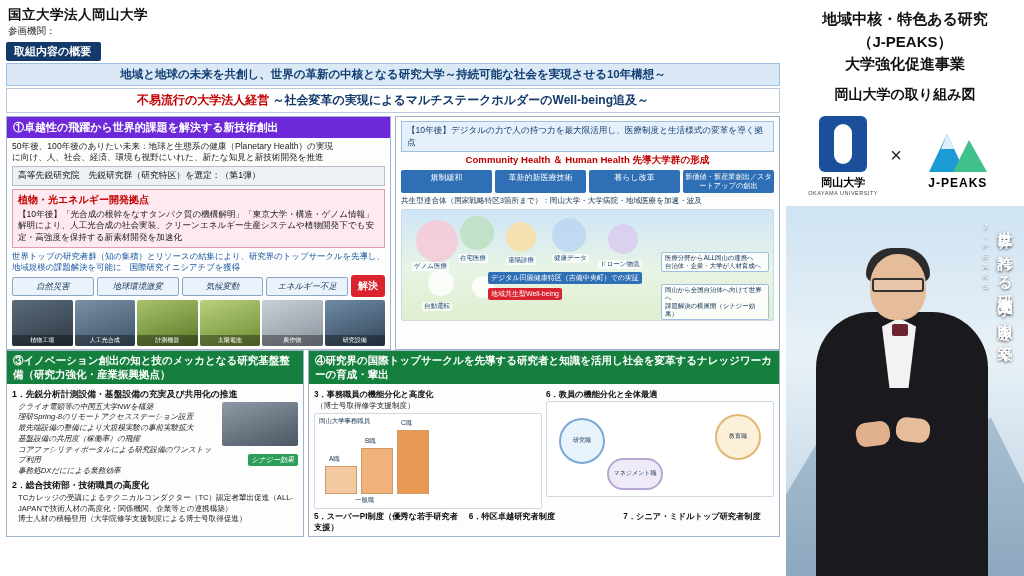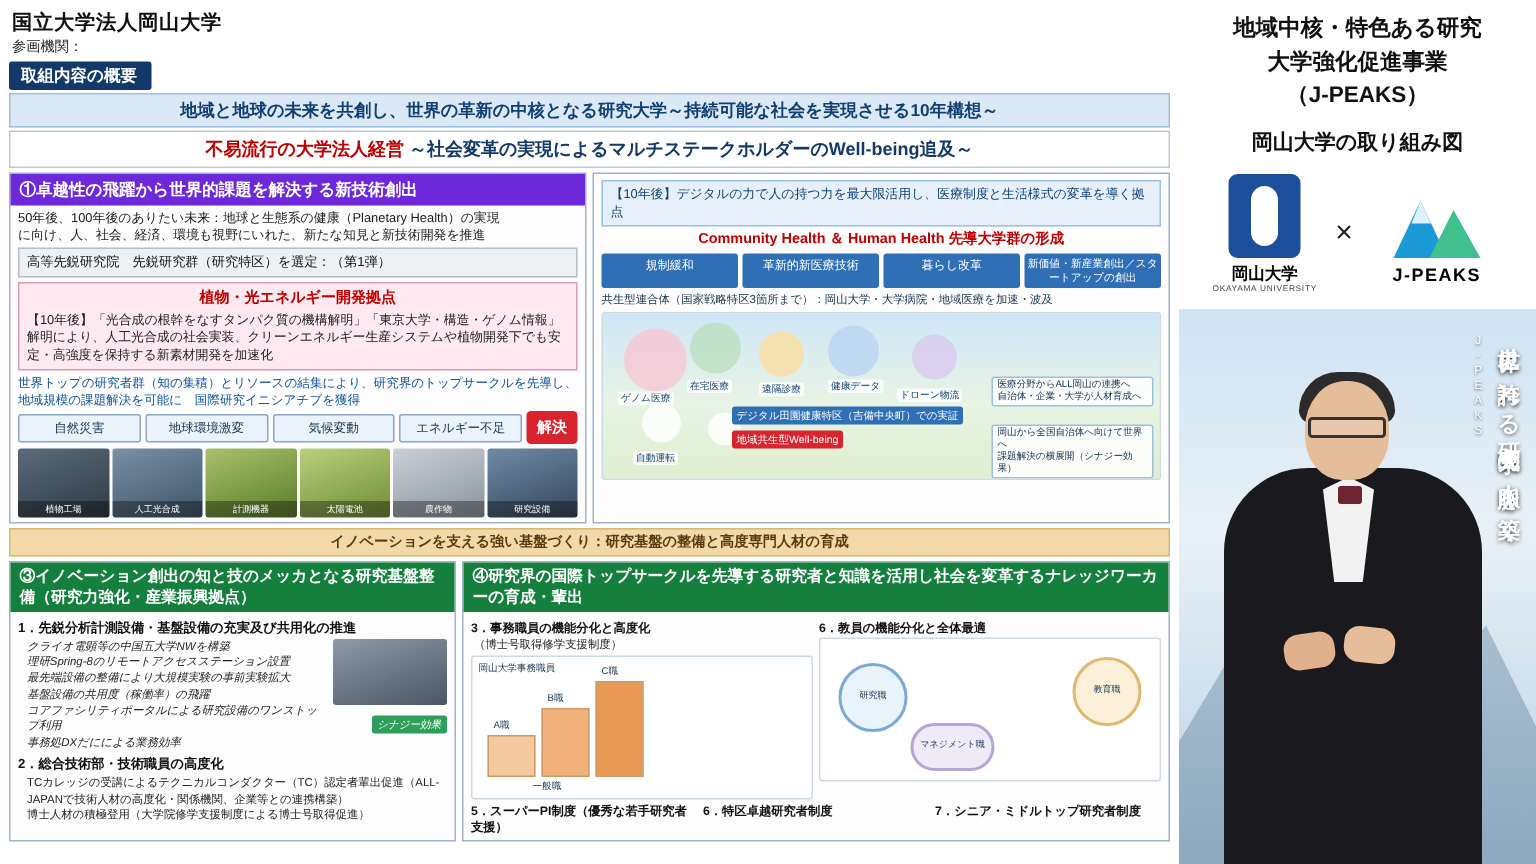--- a/index.html
+++ b/index.html
@@ -81,21 +81,21 @@
     flex:1; background:#2f6fb5; color:#fff; font-size:8px; text-align:center;
     padding:3px 1px; border-radius:2px; line-height:1.2;
   }
   .chip.sm { font-size:7.2px; }
 
   .tagline { font-size:8.4px; color:#1355a0; margin-top:3px; line-height:1.3; }
 
   .keywords { display:flex; gap:3px; margin-top:3px; align-items:center; }
   .kw {
     flex:1; border:1px solid #8aa6c4; background:#eaf2fb; font-size:8.4px;
-    text-align:center; padding:3px 0; border-radius:2px; color:#15324f;
+    text-align:center; padding:3px 0; border-radius:2px; color:#15324f;font-style:italic;
   }
   .solve {
     background:#d9232e; color:#fff; font-size:10px; font-weight:bold;
     padding:4px 7px; border-radius:3px; white-space:nowrap;
   }
 
   .photostrip { display:flex; gap:2px; margin-top:3px; }
   .ph { flex:1; height:46px; border-radius:2px; position:relative; overflow:hidden; }
   .ph span {
     position:absolute; left:0; right:0; bottom:0; font-size:6px; color:#fff;
@@ -277,21 +277,21 @@
 
       <div class="col">
         <div class="col-head">①卓越性の飛躍から世界的課題を解決する新技術創出</div>
         <div class="col-body">
           <div class="tiny">50年後、100年後のありたい未来：地球と生態系の健康（Planetary Health）の実現</div>
           <div class="tiny">に向け、人、社会、経済、環境も視野にいれた、新たな知見と新技術開発を推進</div>
 
           <div class="gray-box">高等先鋭研究院　先鋭研究群（研究特区）を選定：（第1弾）</div>
 
           <div class="pink-box">
-            <div class="redb" style="text-align:center;font-size:10px;margin-bottom:2px;">植物・光エネルギー開発拠点</div>
+            <div class="redb" style="font-size:10px;margin-bottom:2px;">植物・光エネルギー開発拠点</div>
             <div>【10年後】「光合成の根幹をなすタンパク質の機構解明」「東京大学・構造・ゲノム情報」解明により、人工光合成の社会実装、クリーンエネルギー生産システムや植物開発下でも安定・高強度を保持する新素材開発を加速化</div>
           </div>
 
           <div class="tagline">世界トップの研究者群（知の集積）とリソースの結集により、研究界のトップサークルを先導し、地域規模の課題解決を可能に　国際研究イニシアチブを獲得</div>
 
           <div class="keywords">
             <div class="kw">自然災害</div>
             <div class="kw">地球環境激変</div>
             <div class="kw">気候変動</div>
             <div class="kw">エネルギー不足</div>
@@ -360,21 +360,20 @@
             <div class="art-note" style="right:4px;top:42px;width:108px;white-space:pre-line;">医療分野からALL岡山の連携へ
 自治体・企業・大学が人材育成へ</div>
             <div class="art-note" style="right:4px;top:74px;width:108px;white-space:pre-line;">岡山から全国自治体へ向けて世界へ
 課題解決の横展開（シナジー効果）</div>
           </div>
 
         </div>
       </div>
     </div>
 
-    <div class="mid-band">イノベーションを支える強い基盤づくり：研究基盤の整備と高度専門人材の育成</div>
 
     <div class="bot-cols">
 
       <div class="bot-col l">
         <div class="bot-head">③イノベーション創出の知と技のメッカとなる研究基盤整備（研究力強化・産業振興拠点）</div>
         <div class="bot-body">
 
           <div class="numline">1．先鋭分析計測設備・基盤設備の充実及び共用化の推進</div>
           <div style="display:flex;gap:4px;font-style:italic;">
             <div class="sublist" style="flex:1;">
@@ -441,22 +440,22 @@
           </div>
         </div>
       </div>
     </div>
   </div>
 
   <div class="right">
 
     <div class="r-title">
       <div>地域中核・特色ある研究</div>
+      <div>（J-PEAKS）</div>
       <div>大学強化促進事業</div>
-      <div>（J-PEAKS）</div>
     </div>
 
     <div class="r-sub">岡山大学の取り組み図</div>
 
     <div class="logos">
       <div class="logo-ou">
         <div class="ou-mark"></div>
         <div class="ou-name">岡山大学</div>
         <div class="ou-en">OKAYAMA UNIVERSITY</div>
       </div>

